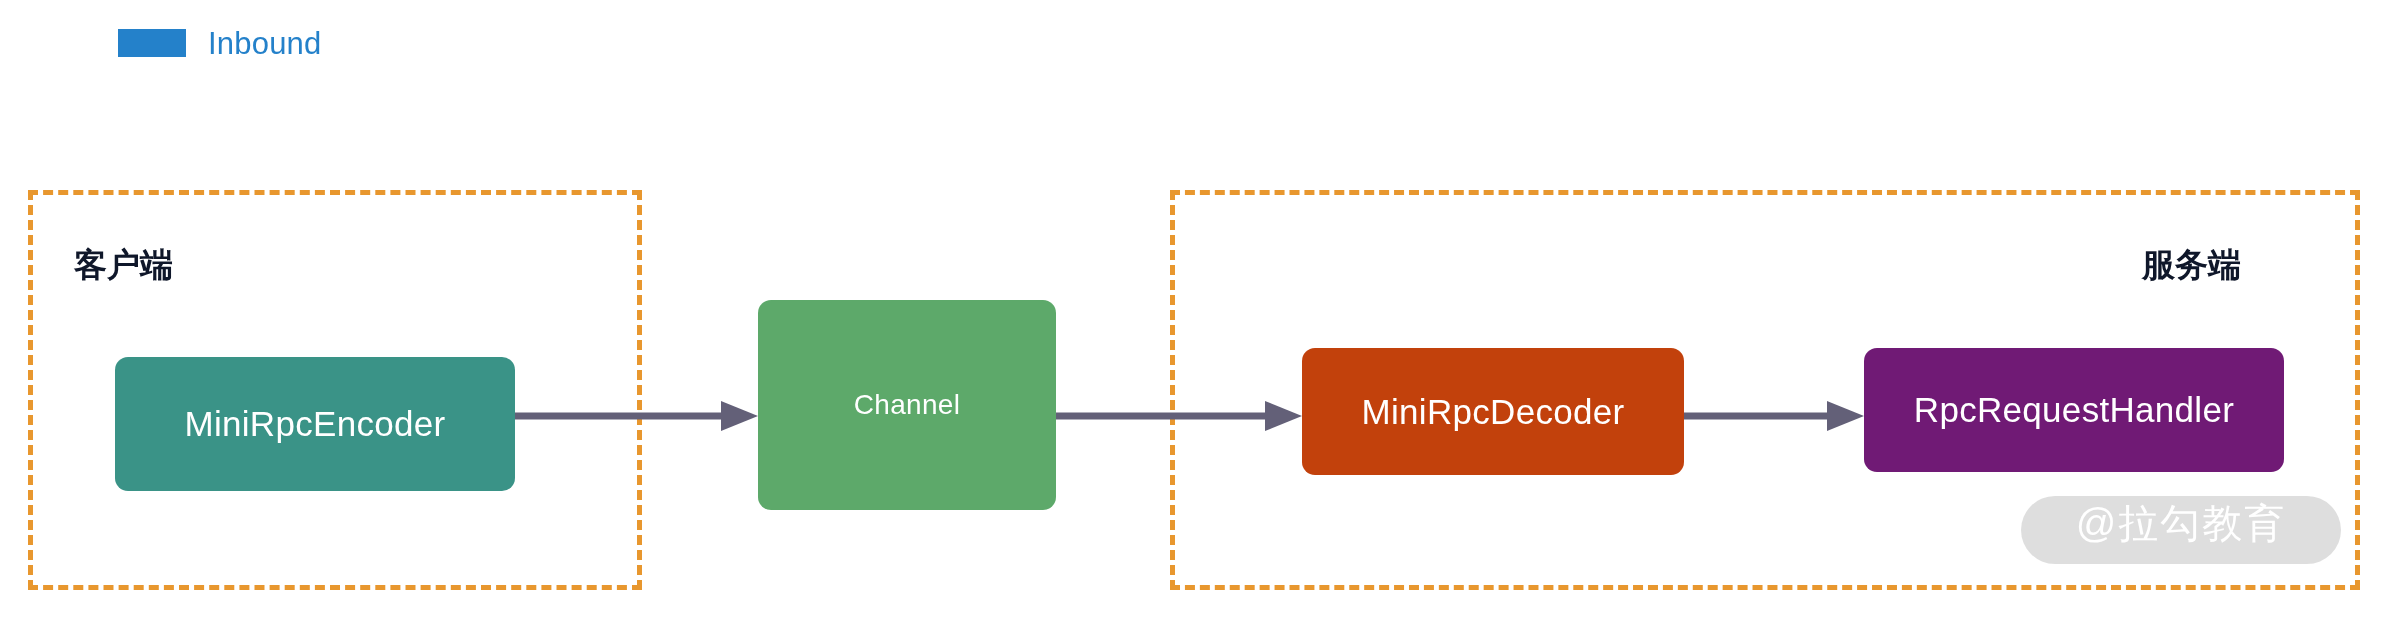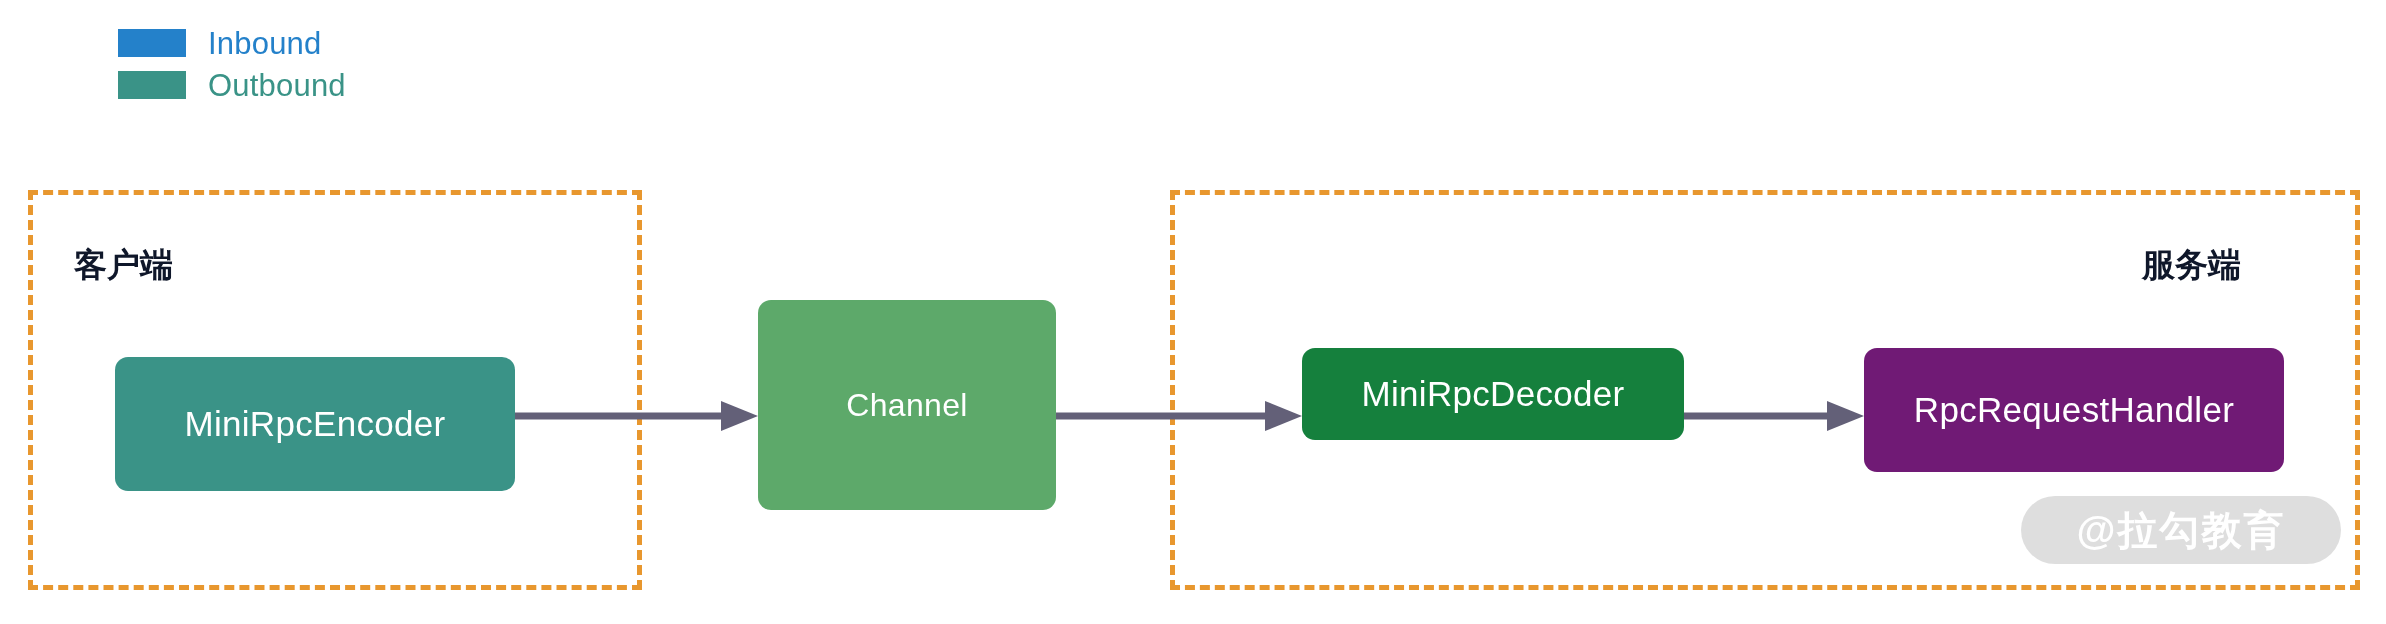--- a/index.html
+++ b/index.html
@@ -77,63 +77,59 @@
   .arrow {
     position: absolute;
     height: 40px;
     display: block;
   }
 
   
   .watermark {
     position: absolute;
     display: flex;
-    align-items: center;
+    align-items: flex-start;
     justify-content: center;
     background: #d7d7d7;
     opacity: .82;
     border-radius: 34px;
     color: #ffffff;
     font-size: 40px;
-    font-weight: 700;
+    font-weight: 400;
     letter-spacing: 2px;
     white-space: nowrap;
   }
 </style>
 </head>
 <body>
 
 <div id="canvas">
 
   <div class="legend">
     <div class="legend-row">
       <span class="legend-swatch" style="background:#2481ca"></span>
       <span class="legend-label" style="color:#2481ca">Inbound</span>
     </div>
-    <div class="legend-row">
-      <span class="legend-swatch" style="background:#3a9387"></span>
-      <span class="legend-label" style="color:#3a9387">Outbound</span>
-    </div>
   </div>
 
   <div class="zone" style="left:28px; top:190px; width:614px; height:400px;"></div>
   <div class="zone-label" style="left:74px; top:248px;">客户端</div>
 
   <div class="zone" style="left:1170px; top:190px; width:1190px; height:400px;"></div>
   <div class="zone-label" style="left:2094px; top:248px;margin-left:48px;">服务端</div>
 
   <div class="node" style="left:115px; top:357px; width:400px; height:134px; background:#3a9387;">
     <span>MiniRpcEncoder</span>
   </div>
 
-  <div class="node" style="left:758px; top:300px; width:298px; height:210px; background:#5da96a; font-size:32px;">
+  <div class="node" style="left:758px; top:300px; width:298px; height:210px; background:#5da96a; font-size:28px;">
     <span>Channel</span>
   </div>
 
-  <div class="node" style="left:1302px; top:348px; width:382px; height:92px; background:#15803d;">
+  <div class="node" style="left:1302px; top:348px; width:382px; height:127px; background:#c2410c;">
     <span>MiniRpcDecoder</span>
   </div>
 
   <div class="node" style="left:1864px; top:348px; width:420px; height:124px; background:#701a75;">
     <span>RpcRequestHandler</span>
   </div>
 
   <svg class="arrow" style="left:515px; top:396px;" width="245" height="34" viewBox="0 0 245 34">
     <line x1="0" y1="17" x2="208" y2="17" stroke="#636078" stroke-width="7"></line>
     <polygon points="206,2 243,17 206,32" fill="#636078"></polygon>

